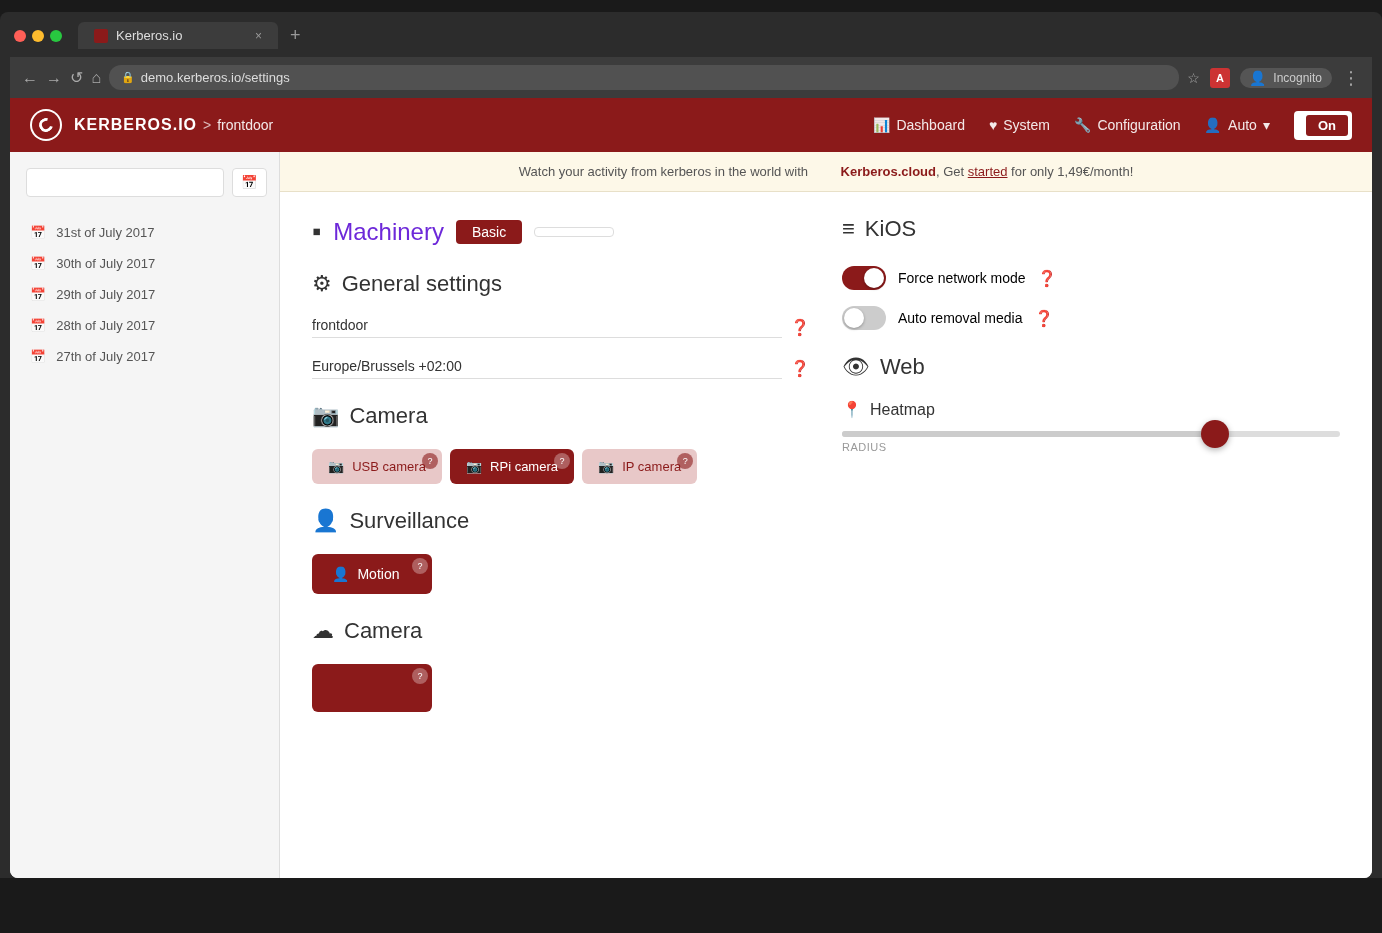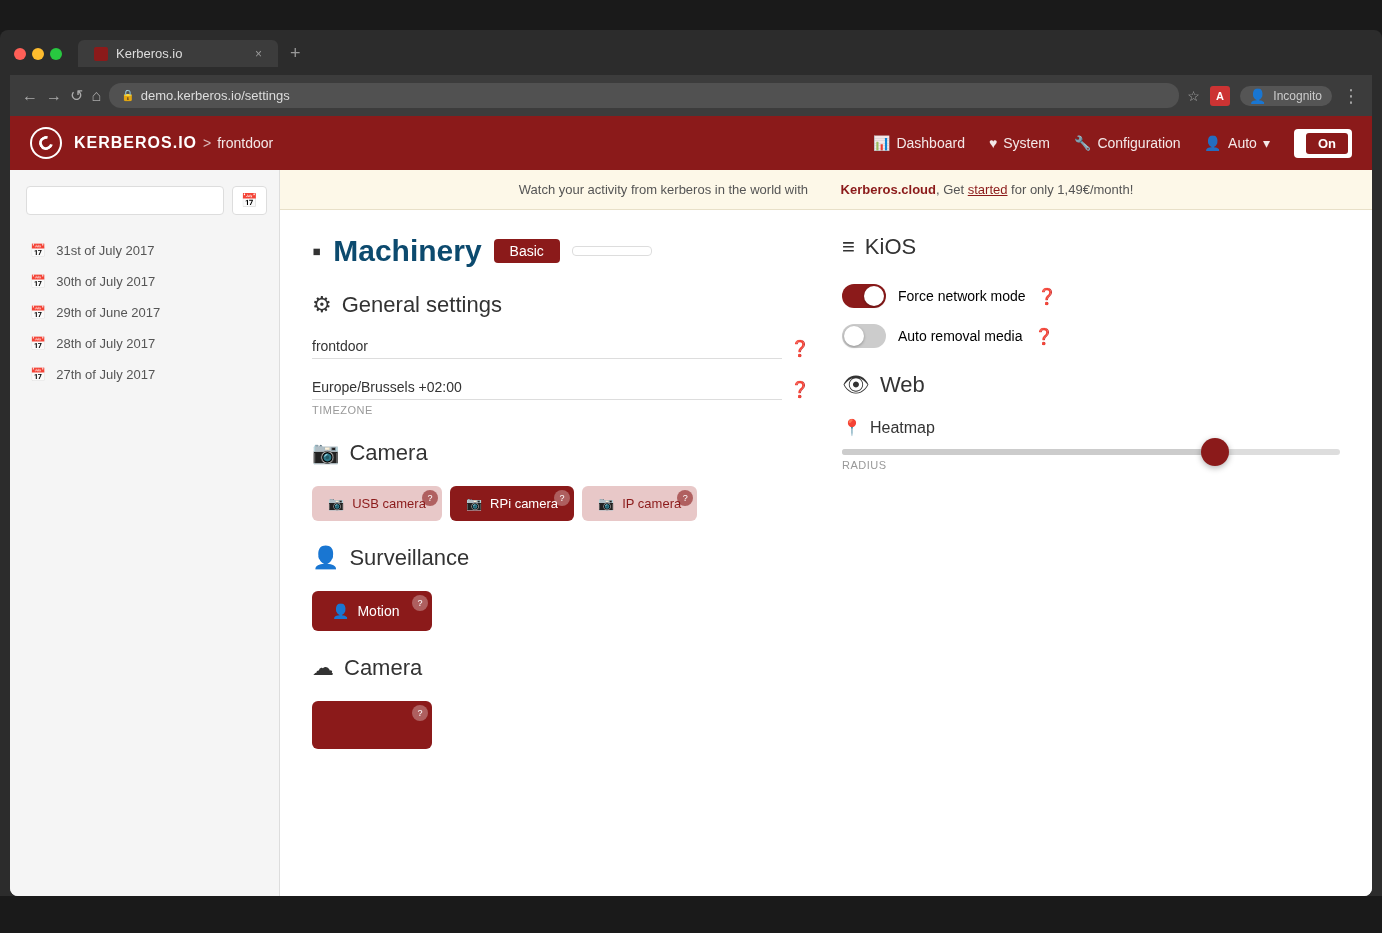--- a/index.html
+++ b/index.html
@@ -39,21 +39,21 @@
     .banner { background: #fdf8e8; border-bottom: 1px solid #e8e0c8; padding: 12px 20px; text-align: center; font-size: 13px; color: #555; flex-shrink: 0; }
     .banner-link { color: #8b1a1a; font-weight: bold; padding-left: 29px; }
     .banner-link2 { color: #8b1a1a; text-decoration: underline; }
 
     .main-inner { padding: 24px 32px; display: grid; grid-template-columns: 1fr 1fr; gap: 32px; }
 
     
     .section-title { font-size: 22px; color: #333; display: flex; align-items: center; gap: 10px; margin-bottom: 20px; font-weight: 400; }
 
     .machinery-header { display: flex; align-items: center; gap: 12px; margin-bottom: 24px; }
-    .machinery-title { font-size: 30px; font-weight: 700; color: #0c4a6e; }
+    .machinery-title { font-size: 24px; font-weight: 400; color: #6d28d9; }
     .badge-basic { background: #8b1a1a; color: white; padding: 4px 16px; border-radius: 4px; font-size: 14px; font-weight: 500; }
     .badge-input { border: 1px solid #ddd; padding: 4px 16px; border-radius: 4px; font-size: 14px; color: #ccc; min-width: 80px; }
 
     
     .field-row { margin-bottom: 20px; }
     .field-input-row { display: flex; align-items: center; gap: 8px; }
     .field-value { font-size: 14px; color: #333; border-bottom: 1px solid #ddd; padding-bottom: 4px; flex: 1; }
     .field-label { font-size: 11px; color: #999; text-transform: uppercase; letter-spacing: 0.5px; margin-top: 4px; }
     .help-icon { color: #8b1a1a; cursor: pointer; font-size: 16px; }
 
@@ -84,21 +84,21 @@
     .slider-track { height: 6px; background: #ddd; border-radius: 3px; position: relative; }
     .slider-thumb { width: 28px; height: 28px; background: #8b1a1a; border-radius: 50%; position: absolute; top: -11px; left: 72%; cursor: pointer; box-shadow: 0 2px 6px rgba(0,0,0,0.3); }
     .slider-fill { height: 6px; background: #ccc; border-radius: 3px 0 0 3px; width: 72%; }
     .radius-label { font-size: 11px; color: #999; text-transform: uppercase; letter-spacing: 0.5px; }
 
     .subsection { margin-bottom: 24px; }
   </style>
 </head>
 <body>
 
-<div style="background:#2c2c2c; padding: 10px 10px 0; border-radius: 8px 8px 0 0; margin: 30px auto; max-width: 1382px;">
+<div style="background:#2c2c2c; padding: 10px 10px 0; border-radius: 8px 8px 0 0; margin: 12px auto; max-width: 1382px;">
 
   <div style="display:flex; align-items:center; gap:8px; margin-bottom:8px; padding: 0 4px;">
     <div style="display:flex; gap:6px;">
       <div class="dot dot-red"></div>
       <div class="dot dot-yellow"></div>
       <div class="dot dot-green"></div>
     </div>
     <div style="flex:1; display:flex; align-items:center; margin-left:8px; gap:4px;">
       <div style="background:#3c3c3c; color:#ddd; padding:6px 16px; border-radius:6px 6px 0 0; font-size:13px; display:flex; align-items:center; gap:8px; min-width:200px;">
         <div style="width:14px; height:14px; background:#8b1a1a; border-radius:2px; flex-shrink:0;"></div>
@@ -176,21 +176,21 @@
             <div class="sidebar-item">
               <span class="cal-icon">📅</span>
               <span>31st of July 2017</span>
             </div>
             <div class="sidebar-item">
               <span class="cal-icon">📅</span>
               <span>30th of July 2017</span>
             </div>
             <div class="sidebar-item">
               <span class="cal-icon">📅</span>
-              <span>29th of June 2017</span>
+              <span>29th of July 2017</span>
             </div>
             <div class="sidebar-item">
               <span class="cal-icon">📅</span>
               <span>28th of July 2017</span>
             </div>
             <div class="sidebar-item">
               <span class="cal-icon">📅</span>
               <span>27th of July 2017</span>
             </div>
           </div>
@@ -222,21 +222,20 @@
                 <div class="field-input-row">
                   <span class="field-value">frontdoor</span>
                   <span class="help-icon">❓</span>
                 </div>
               </div>
               <div class="field-row">
                 <div class="field-input-row">
                   <span class="field-value">Europe/Brussels +02:00</span>
                   <span class="help-icon">❓</span>
                 </div>
-                <div class="field-label">TIMEZONE</div>
               </div>
             </div>
 
             <div class="subsection">
               <div class="section-title">
                 <span>📷</span>
                 <span>Camera</span>
               </div>
               <div class="camera-buttons">
                 <button class="camera-btn inactive" style="position:relative;">

